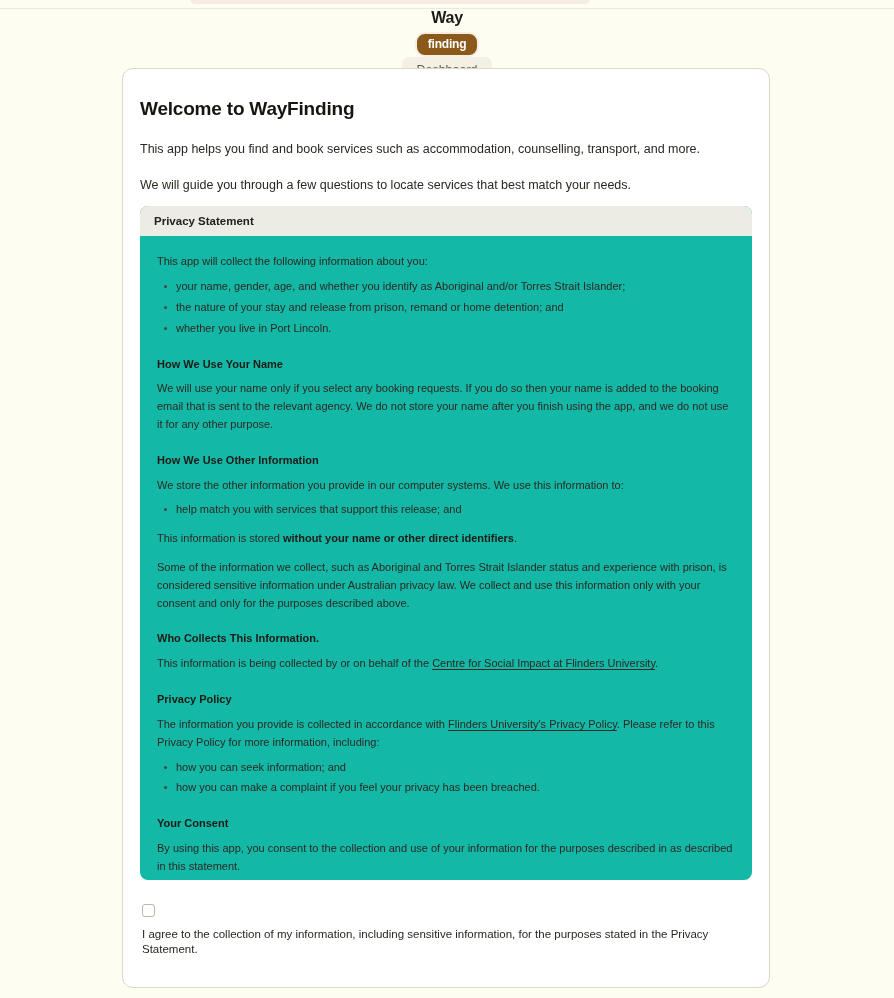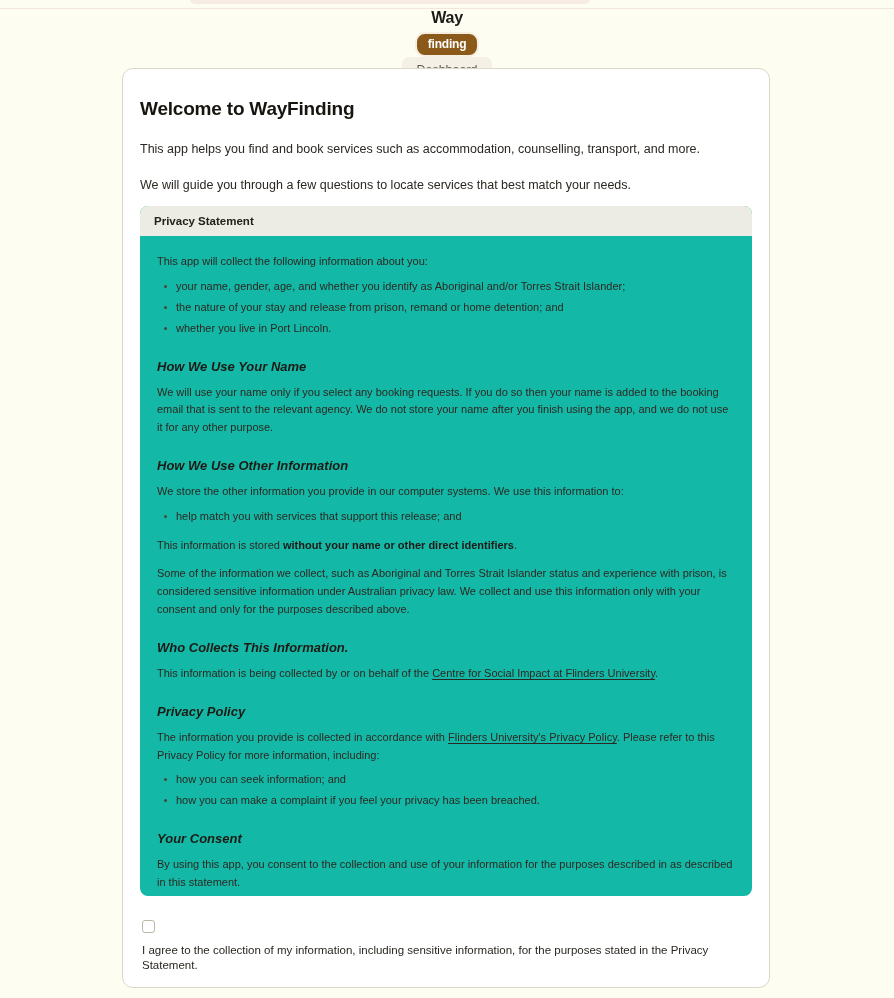--- a/index.html
+++ b/index.html
@@ -142,25 +142,24 @@
   }
   .privacy-body {
     padding: 17px 17px 4px 17px;
     font-size: 11px;
     line-height: 1.62;
     color: #2c2822;
   }
   .privacy-body p { margin: 0 0 11px 0; }
   .privacy-body p.tight { margin-bottom: 7px; }
   .privacy-body h4 {
-    font-size: 13px;
+    font-size: 11px;
     font-weight: 700;
     color: #1d1a15;
     margin: 18px 0 7px 0;
-    font-style: italic;
   }
   .privacy-body ul {
     margin: 0 0 11px 0;
     padding-left: 19px;
     list-style: none;
   }
   .privacy-body li {
     position: relative;
     margin-bottom: 3px;
     line-height: 1.62;

